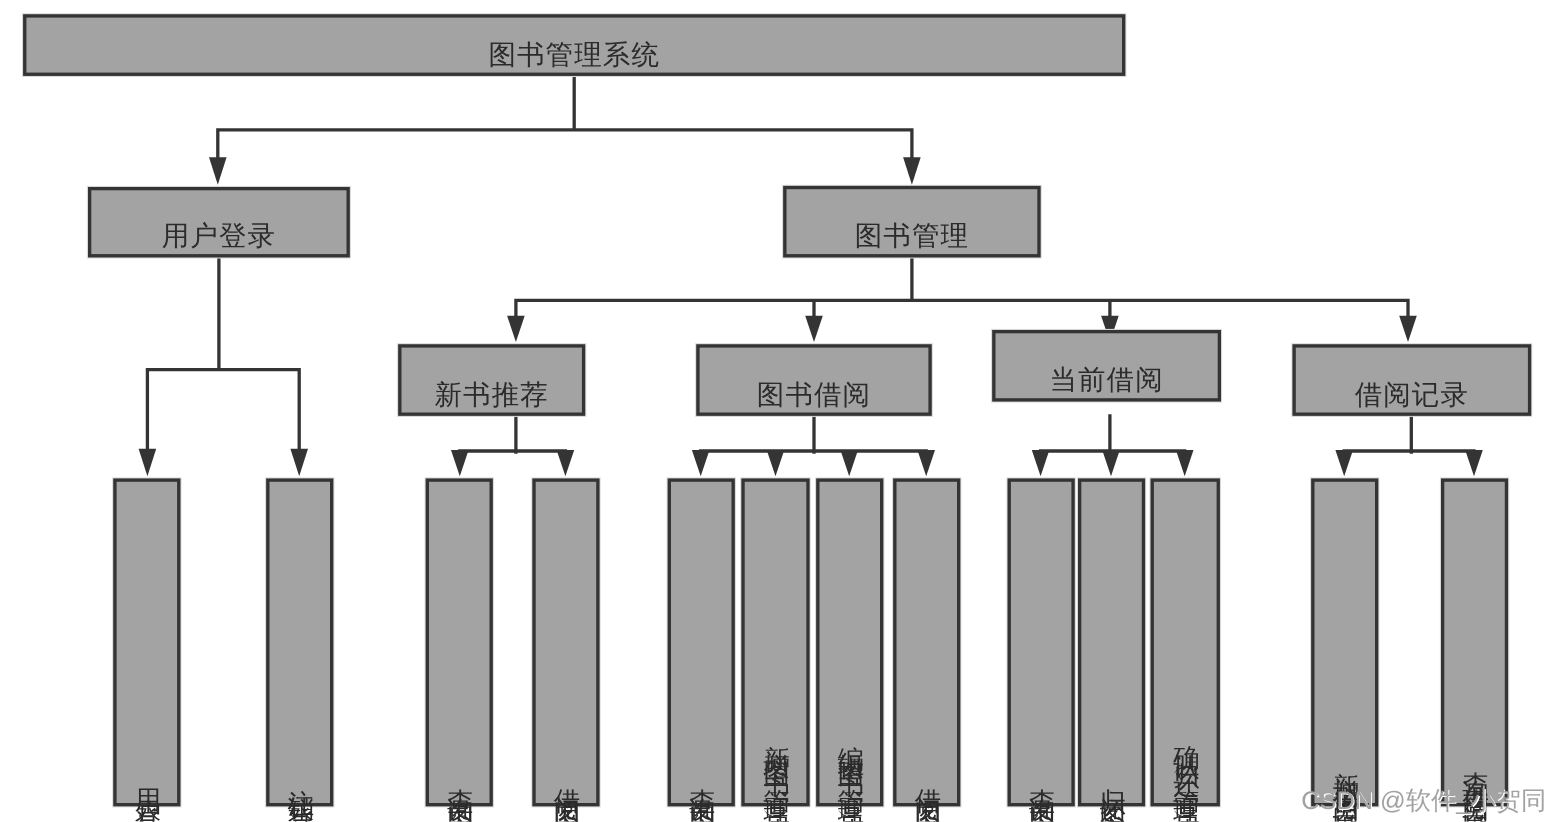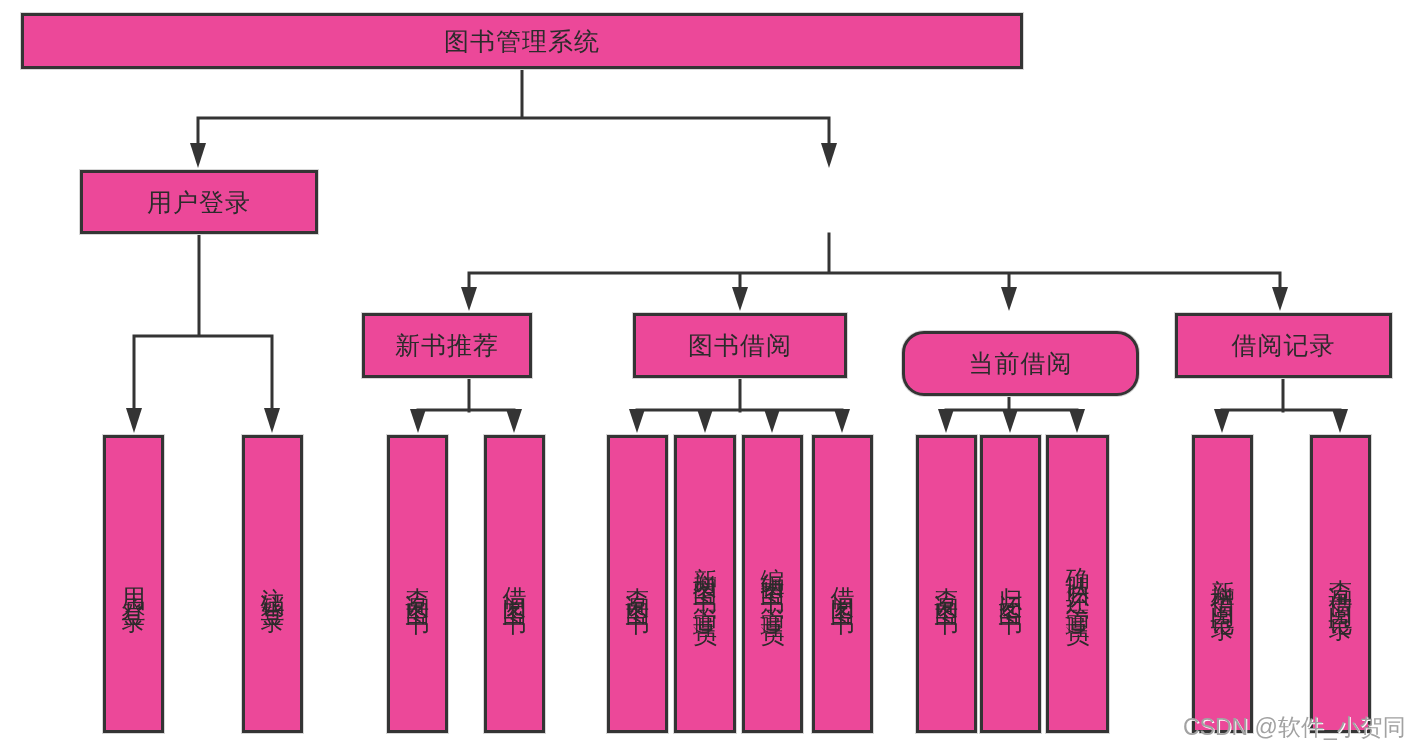--- a/index.html
+++ b/index.html
@@ -13,23 +13,23 @@
   }
   .connectors {
     position: absolute;
     left: 0; top: 0;
     width: 1405px; height: 747px;
   }
   .node {
     position: absolute;
     box-sizing: border-box;
     border: 3px solid #343434;
-    background: #ec4899;
+    background: #a3a3a3;
     display: flex;
-    align-items: center;
+    align-items: flex-end;
     justify-content: center;
     color: #2b2b2b;
     box-shadow: 0 0 0 1px #d8d8d8;
   }
   .hnode { font-size: 25px; letter-spacing: 1px; white-space: nowrap; }
   .vnode span {
     writing-mode: vertical-rl;
     text-orientation: mixed;
     font-size: 24px;
     letter-spacing: 8px;
@@ -92,28 +92,31 @@
     </g>
   </svg>
 
   <div class="node hnode" style="left:21px; top:13px; width:1002px; height:56px;">
     <span>图书管理系统</span>
   </div>
 
   <div class="node hnode" style="left:80px; top:170px; width:238px; height:64px;">
     <span>用户登录</span>
   </div>
+  <div class="node hnode" style="left:712px; top:169px; width:234px; height:65px;">
+    <span>图书管理</span>
+  </div>
 
   <div class="node hnode" style="left:362px; top:313px; width:170px; height:65px;">
     <span>新书推荐</span>
   </div>
   <div class="node hnode" style="left:633px; top:313px; width:214px; height:65px;">
     <span>图书借阅</span>
   </div>
-  <div class="node hnode" style="left:902px; top:331px; width:237px; height:65px;border-radius:22px;">
+  <div class="node hnode" style="left:902px; top:300px; width:208px; height:65px;">
     <span>当前借阅</span>
   </div>
   <div class="node hnode" style="left:1175px; top:313px; width:217px; height:65px;">
     <span>借阅记录</span>
   </div>
 
   <div class="node vnode" style="left:103px; top:435px; width:61px; height:298px;">
     <span>用户登录</span>
   </div>
   <div class="node vnode" style="left:242px; top:435px; width:61px; height:298px;">

